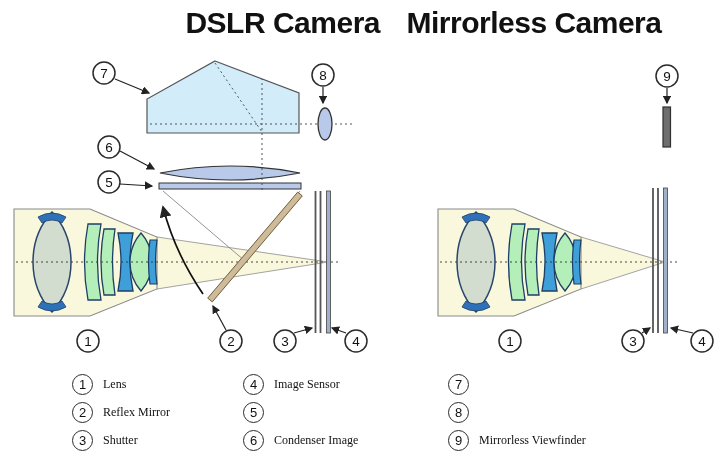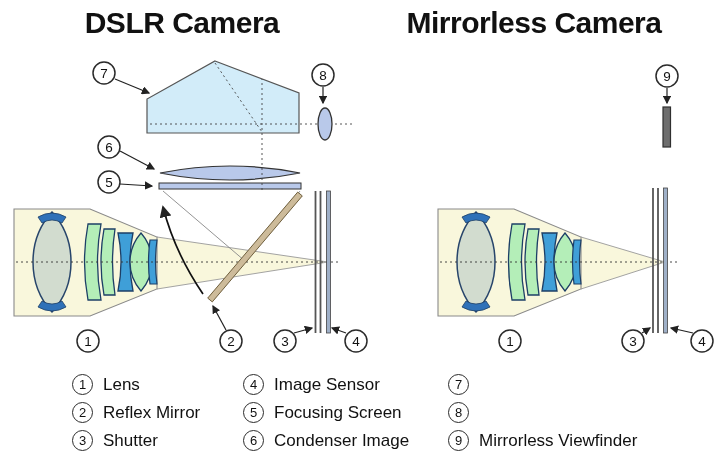--- a/index.html
+++ b/index.html
@@ -1,30 +1,30 @@
 <!DOCTYPE html>
 <html><head>
 <meta charset="utf-8">
 <style>
   html,body{margin:0;padding:0;background:#fff;}
   .stage{position:relative;width:728px;height:475px;background:#ffffff;overflow:hidden;
          font-family:"Liberation Sans",sans-serif;color:#111;}
   .title{position:absolute;top:6px;height:38px;font-size:30px;font-weight:700;
          letter-spacing:-0.5px;text-align:center;white-space:nowrap;}
-  .title-dslr{left:0;width:364px;}
+  .title-dslr{left:16px;width:364px;text-align:right;}
   .title-mirrorless{left:352px;width:364px;}
   .diagram{position:absolute;left:0;top:0;}
   .legend{position:absolute;top:374px;display:flex;flex-direction:column;gap:7px;}
   .legend-c1{left:72px;}
   .legend-c2{left:243px;}
   .legend-c3{left:448px;}
   .legend-row{display:flex;align-items:center;gap:10px;height:21px;}
   .cnum{width:21px;height:21px;box-sizing:border-box;border:1.5px solid #2b2b2b;border-radius:50%;
         display:flex;align-items:center;justify-content:center;font-size:13px;flex:0 0 21px;background:#fff;}
-  .clabel{font-size:17px;white-space:nowrap;}
+  .clabel{font-size:12px;white-space:nowrap;font-family:Liberation Serif, serif;}
   .cnum-svg{font-family:"Liberation Sans",sans-serif;font-size:13.5px;fill:#111;}
 </style>
 </head>
 <body>
 
 <div class="stage">
 
   <div class="title title-dslr">DSLR Camera</div>
   <div class="title title-mirrorless">Mirrorless Camera</div>
 
@@ -177,21 +177,20 @@
     </div>
   </div>
 
   <div class="legend legend-c2">
     <div class="legend-row">
       <span class="cnum">4</span>
       <span class="clabel">Image Sensor</span>
     </div>
     <div class="legend-row">
       <span class="cnum">5</span>
-      <span class="clabel">Focusing Screen</span>
     </div>
     <div class="legend-row">
       <span class="cnum">6</span>
       <span class="clabel">Condenser Image</span>
     </div>
   </div>
 
   <div class="legend legend-c3">
     <div class="legend-row">
       <span class="cnum">7</span>

